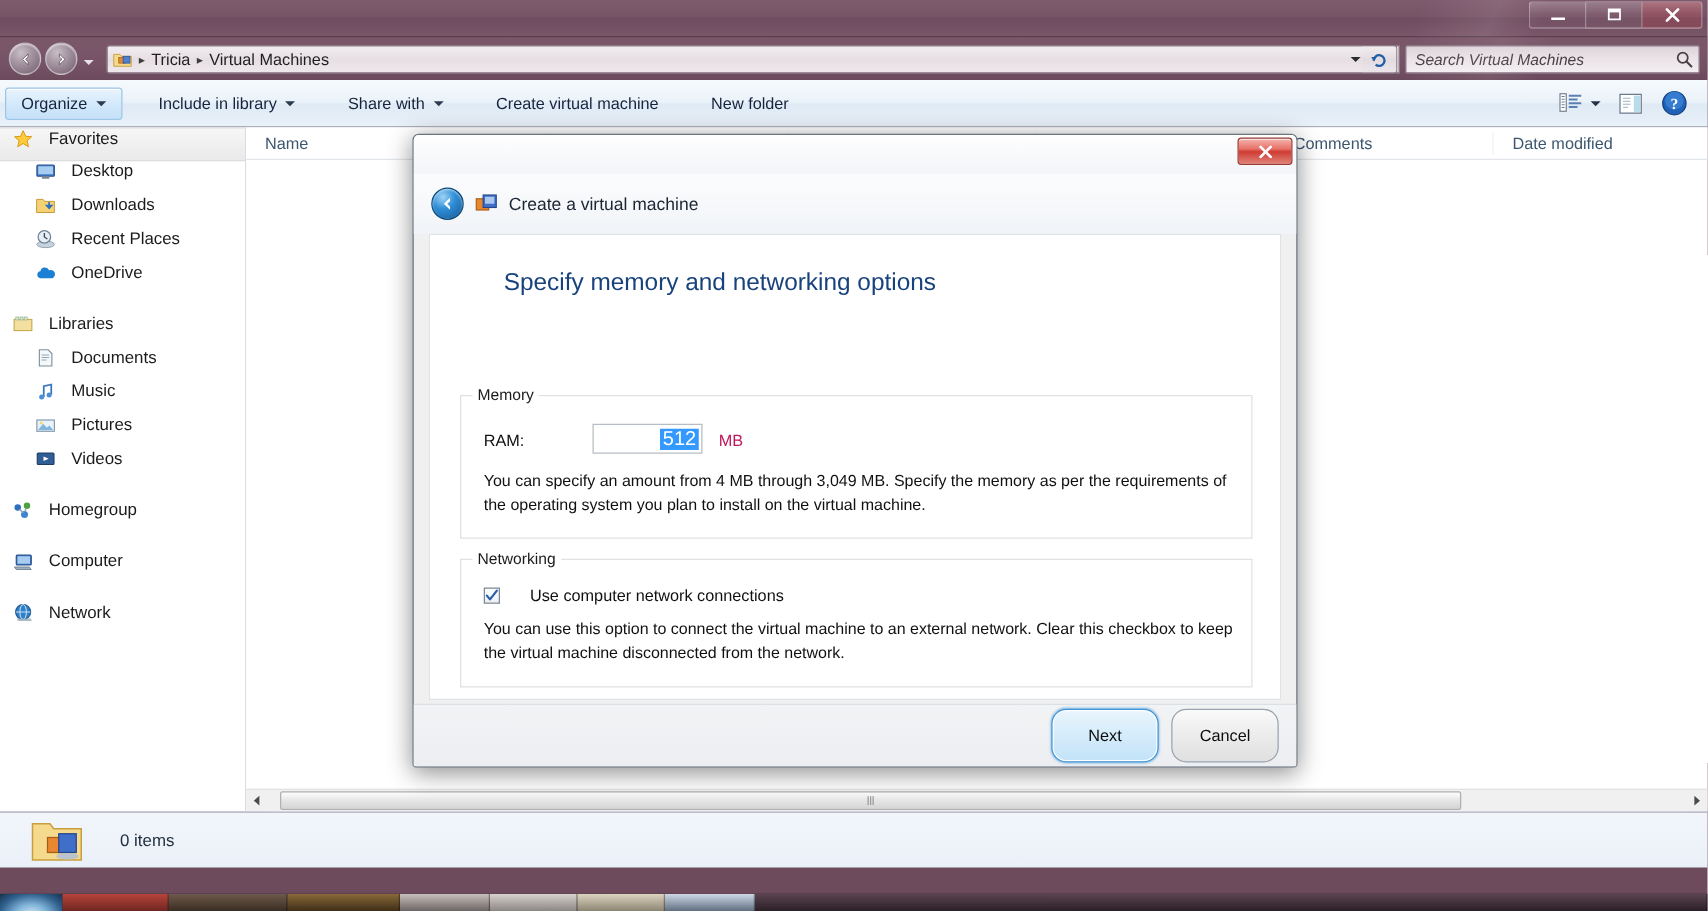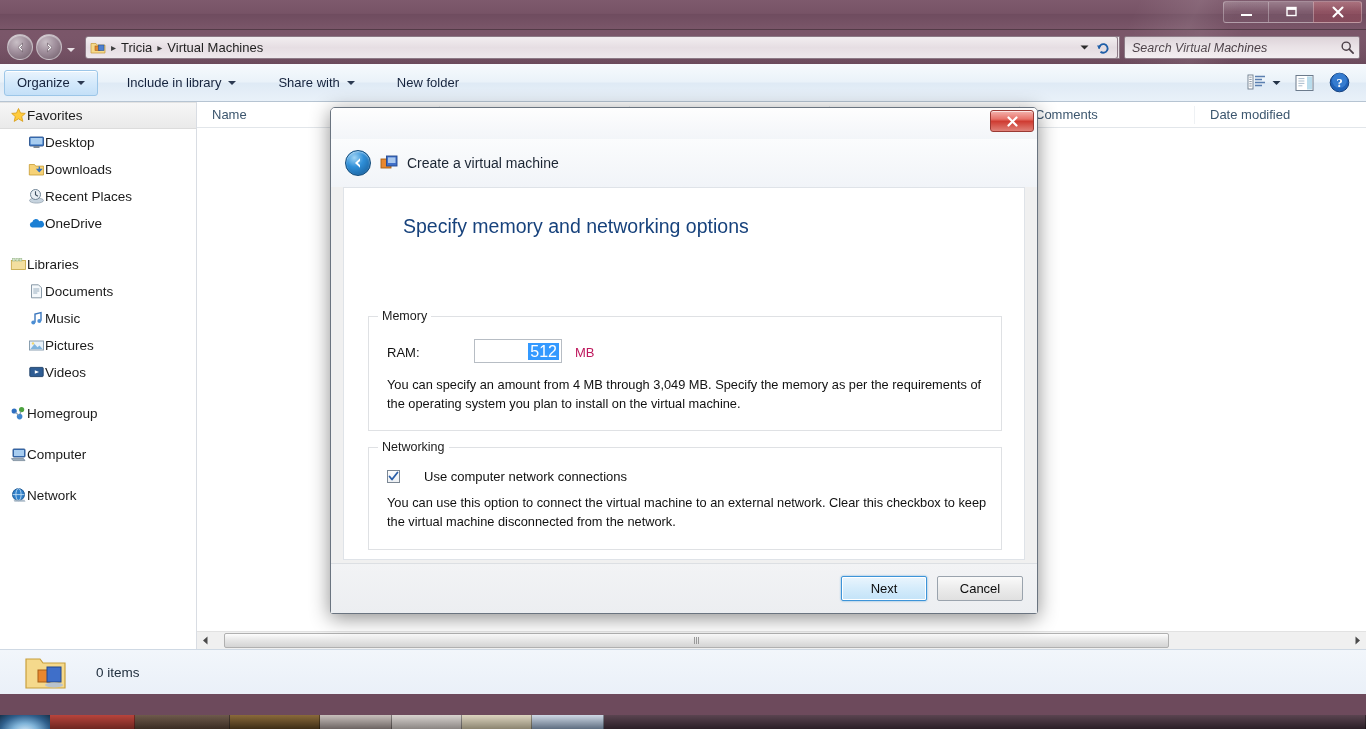--- a/index.html
+++ b/index.html
@@ -124,21 +124,21 @@
   #cmd-right { margin-left:auto; display:flex; align-items:center; gap:14px; padding-right:16px;}
   #cmd-right .ic { display:flex; align-items:center; gap:6px; cursor:default;}
 
   
   #content { position:absolute; left:0; top:102px; width:1366px; height:547px; background:#fff;}
   #navpane {
     position:absolute; left:0; top:0; width:197px; height:547px;
     background:#fff; border-right:1px solid #d9dde3; overflow:hidden;
   }
   .np-item {
-    height: 27px; display:flex; align-items:center; gap:0;
+    height: 27px; display:flex; gap:12px;
     font-size:13.5px; color:#1b1b1b; padding-left:10px; cursor:default;
     white-space:nowrap;
   }
   .np-item.lvl1 { padding-left: 28px; }
   .np-item.sel {
     background: linear-gradient(180deg,#f6f6f6,#eaeaea);
     border-top:1px solid #e3e3e3; border-bottom:1px solid #dcdcdc;
   }
   .np-gap { height: 14px; }
   .np-ico { width:17px; height:17px; flex:none; display:block;}
@@ -275,23 +275,23 @@
   #link-memory { top:379px; }
   #link-network { top:405px; }
   #dlg-footer {
     position:absolute; left:0; bottom:0; width:706px; height:50px;
     background: linear-gradient(180deg,#f2f3f5,#eceef1);
     border-top:1px solid #dcdfe3;
     display:flex; align-items:center; justify-content:flex-end; gap:10px;
     padding-right:14px;
   }
   .dbtn {
-    width:86px; height:25px; font-size:13px; color:#0c0c0c;
+    width:86px; height:43px; font-size:13px; color:#0c0c0c;
     display:flex;align-items:center;justify-content:center;
-    border:1px solid #9aa3ad; border-radius:2px;
+    border:1px solid #9aa3ad; border-radius:12px;
     background: linear-gradient(180deg,#fafafa,#ececec 48%,#e0e0e0);
     cursor:default;
   }
   .dbtn.default {
     border:1px solid #3d94d8;
     background: linear-gradient(180deg,#eaf5fd,#d5ecfb 48%,#c3e3f8);
     box-shadow: 0 0 2px rgba(60,150,215,0.8), inset 0 0 0 1px #fff;
   }
 </style>
 </head>
@@ -377,20 +377,23 @@
     </div>
     <div class="cmd">
       <span>Include in library</span>
       <span class="tri"></span>
     </div>
     <div class="cmd">
       <span>Share with</span>
       <span class="tri"></span>
     </div>
     <div class="cmd">
+      <span>Create virtual machine</span>
+    </div>
+    <div class="cmd">
       <span>New folder</span>
     </div>
 
     <div id="cmd-right">
       <div class="ic">
         <svg width="19" height="17" viewBox="0 0 19 17">
           <rect x="1" y="1" width="5" height="14" fill="#fff" stroke="#6c7b8c" stroke-width="0.9"></rect>
           <path d="M2.3 3.2h2.4M2.3 5.4h2.4M2.3 7.6h2.4M2.3 9.8h2.4M2.3 12h2.4" stroke="#6c7b8c" stroke-width="0.8"></path>
           <path d="M8 2.6h10M8 5.6h7M8 8.6h10M8 11.6h7" stroke="#5b7fb0" stroke-width="1.5"></path>
         </svg>

